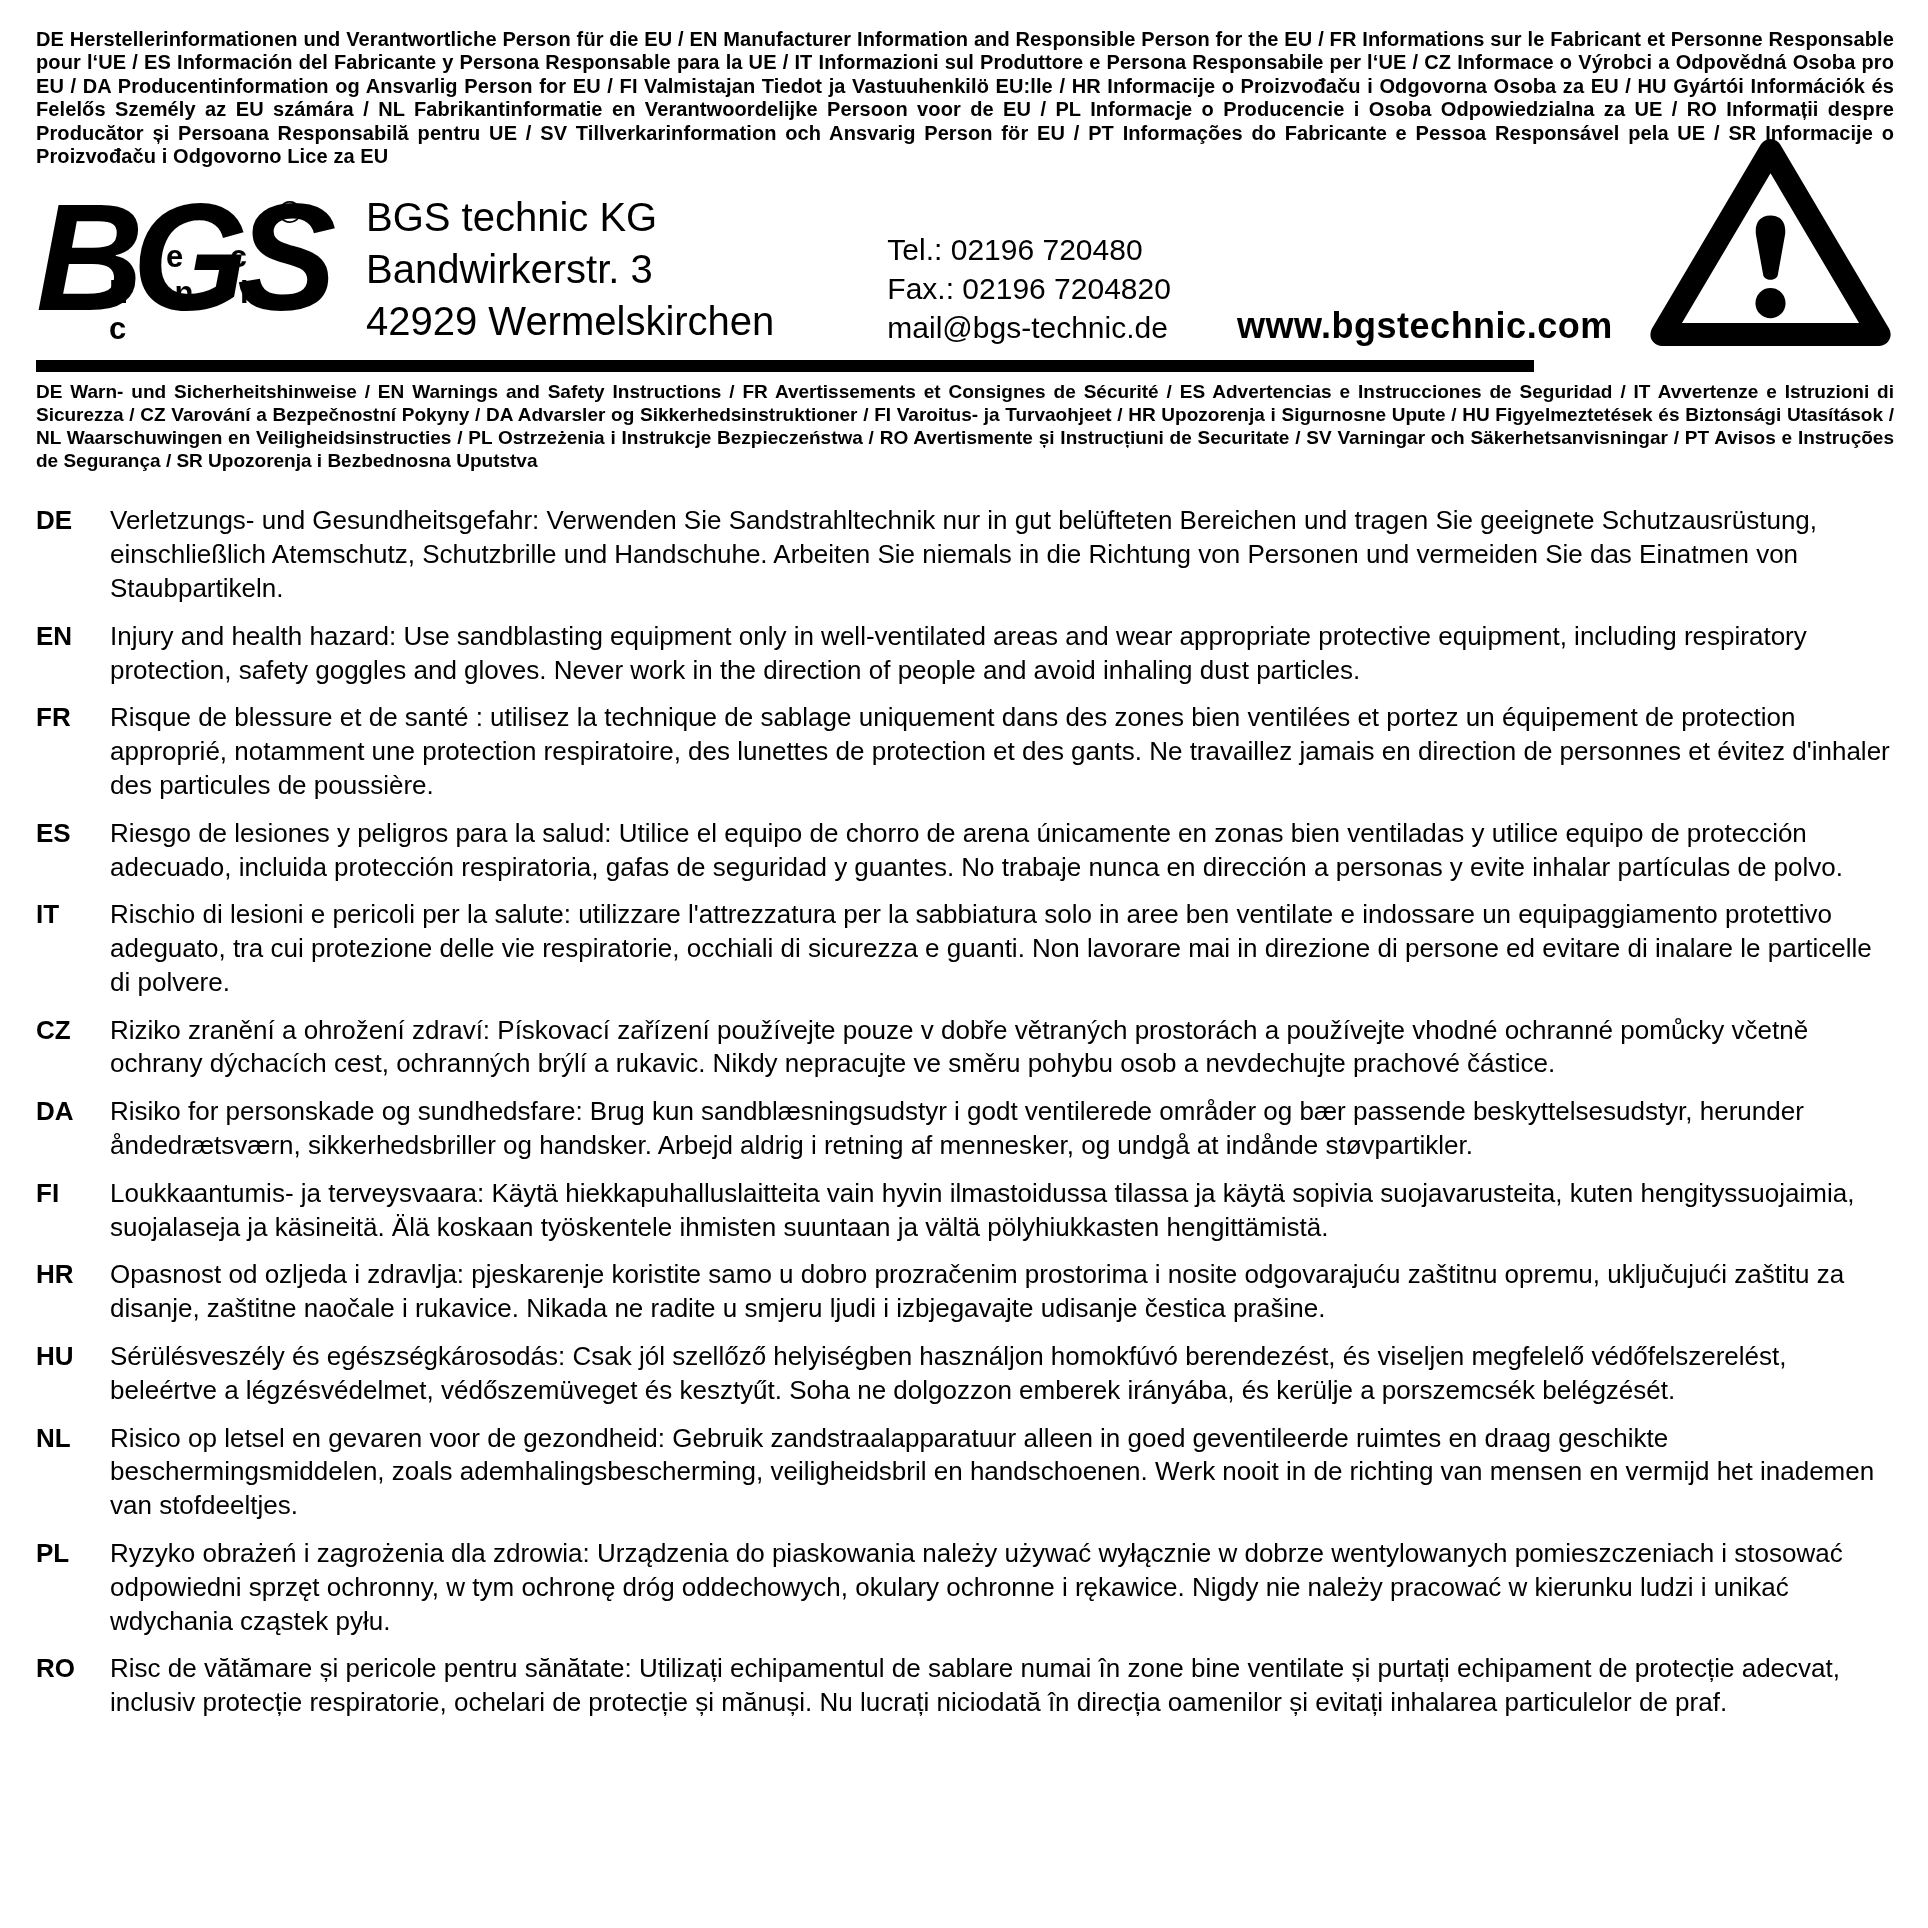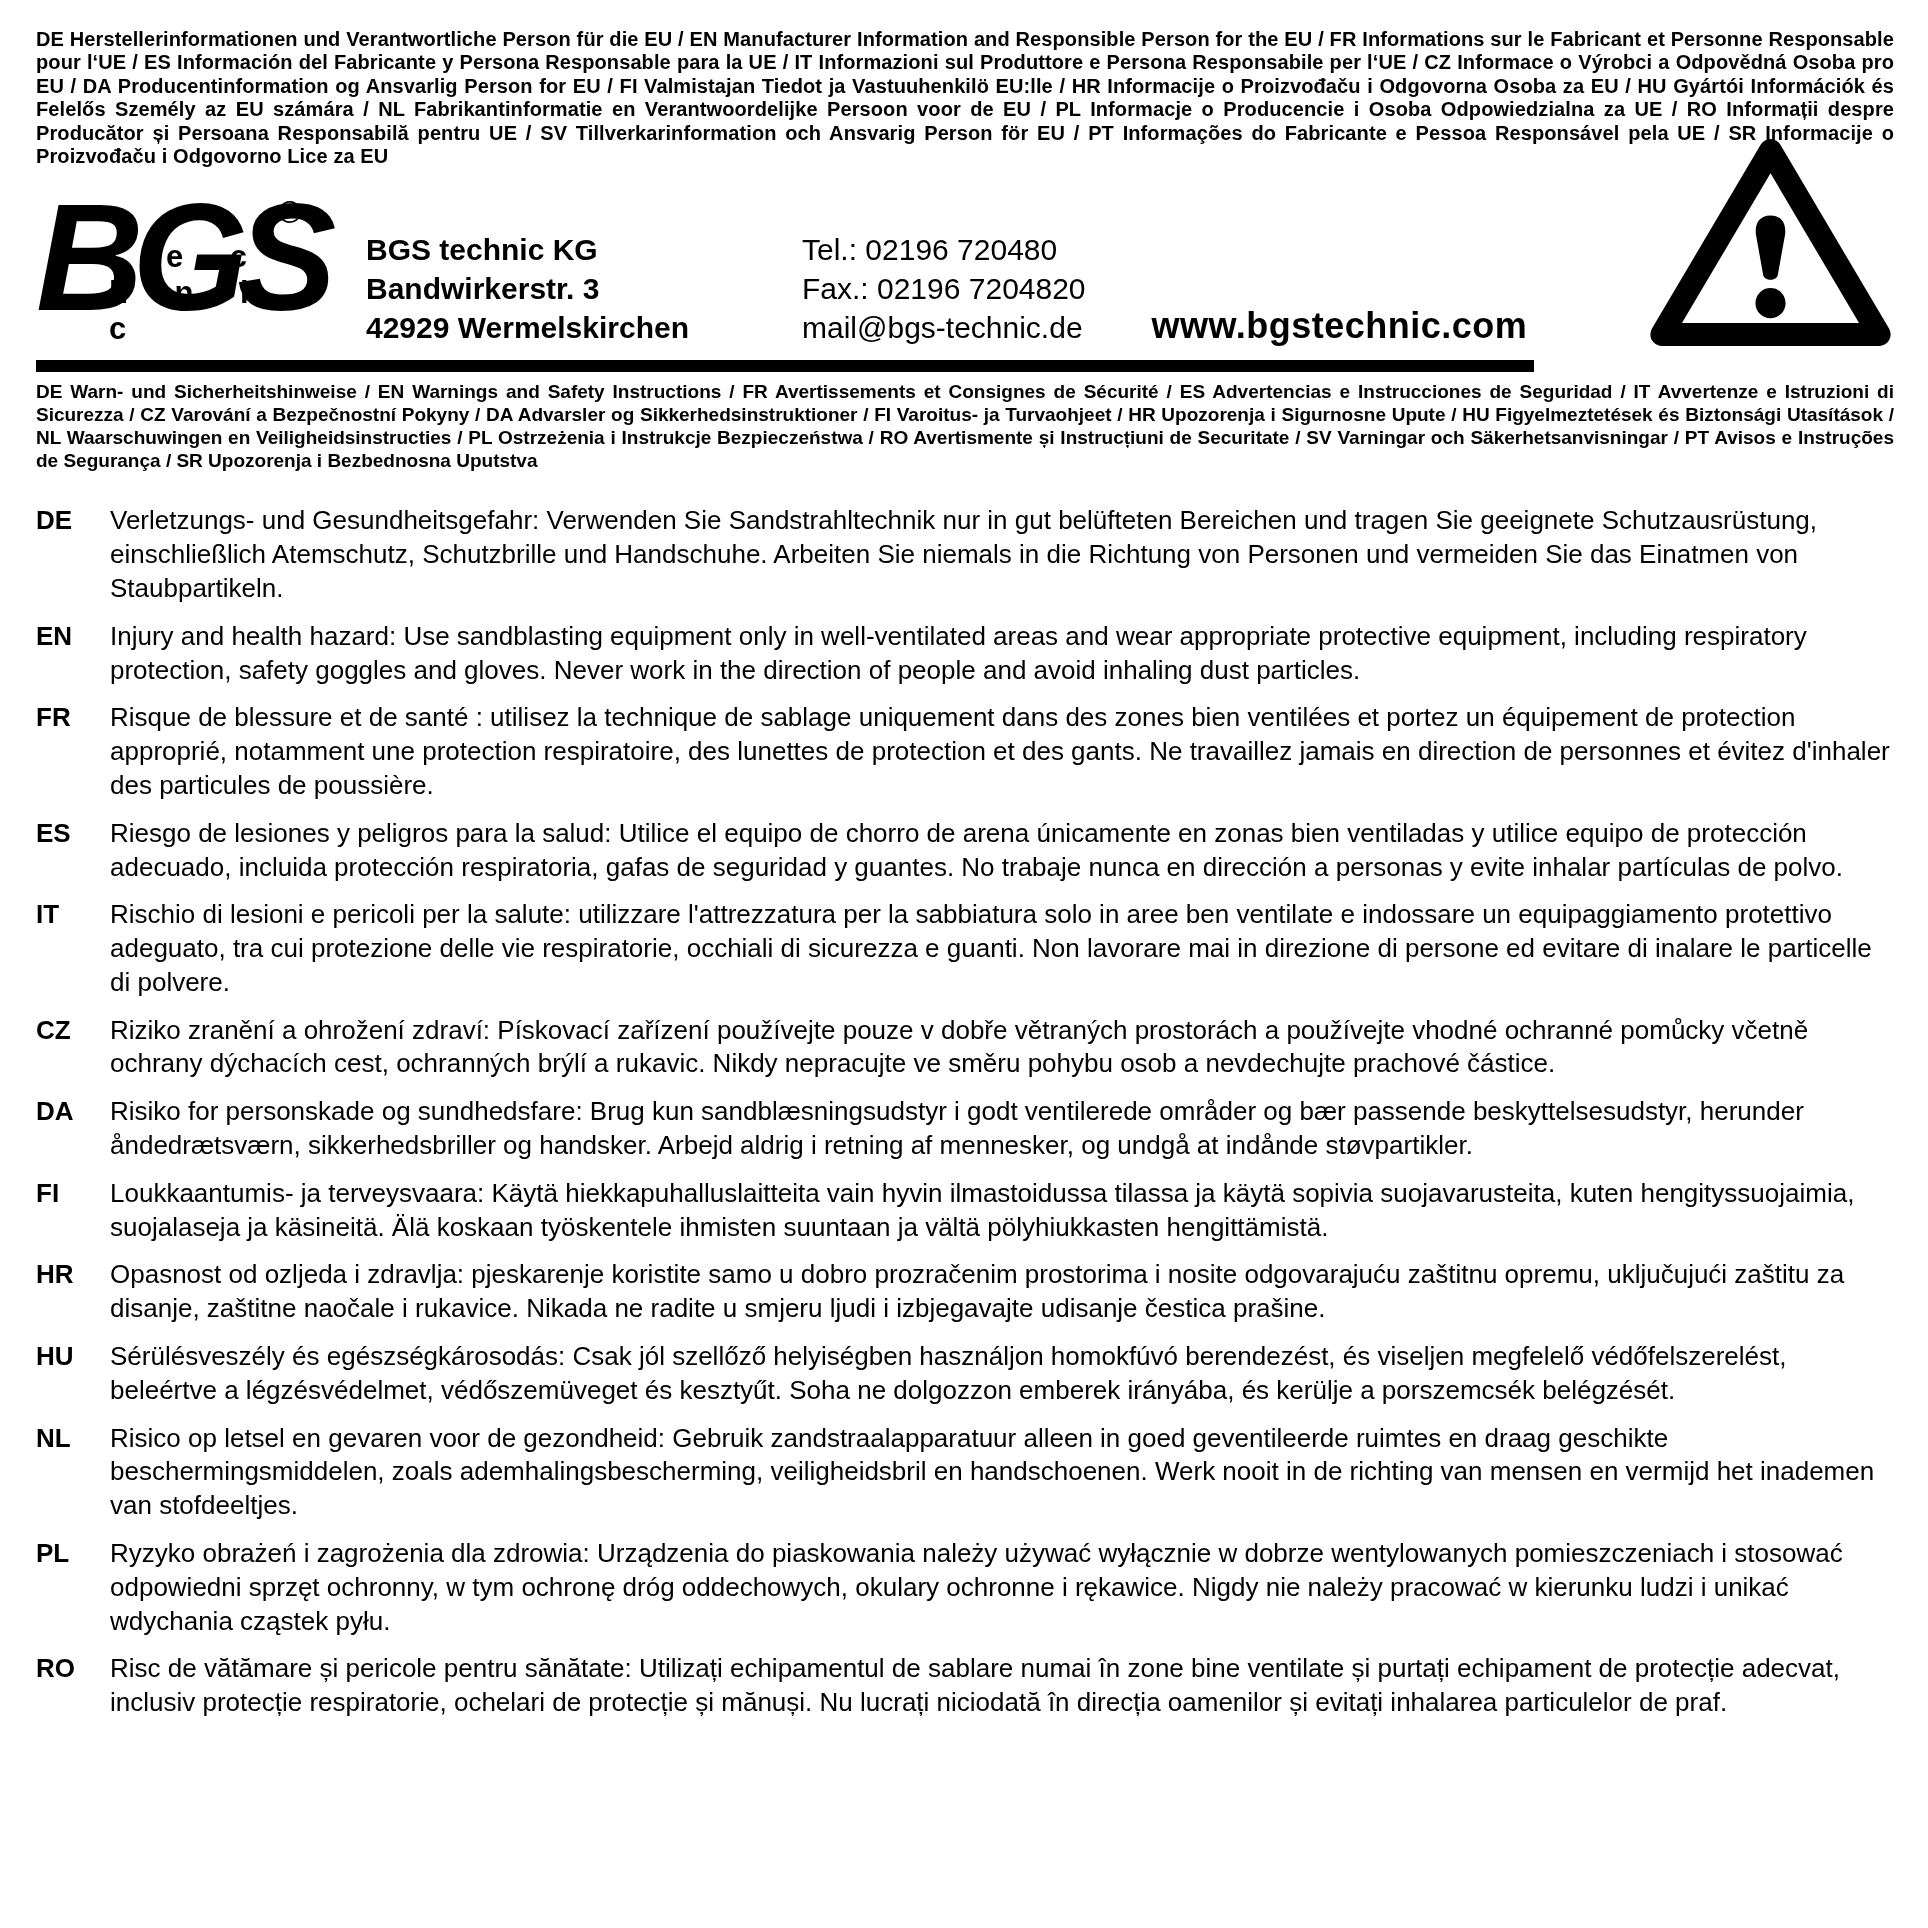--- a/index.html
+++ b/index.html
@@ -54,24 +54,23 @@
   .logo-sub {
     position: absolute;
     bottom: 0; left: 73px;
     font-size: 31px;
     font-weight: bold;
     letter-spacing: 19px;
   }
   .addr-col {
     margin-left: 55px;
     margin-top: 34px;
-    font-size: 30px;
+    font-size: 40px;
     line-height: 1.30;
     flex: 0 0 auto;
-    font-weight: bold;
   }
   .contact-col {
     margin-left: 113px;
     margin-top: 34px;
     font-size: 30px;
     line-height: 1.30;
     flex: 0 0 auto;
   }
   .website {
     margin-left: 66px;

